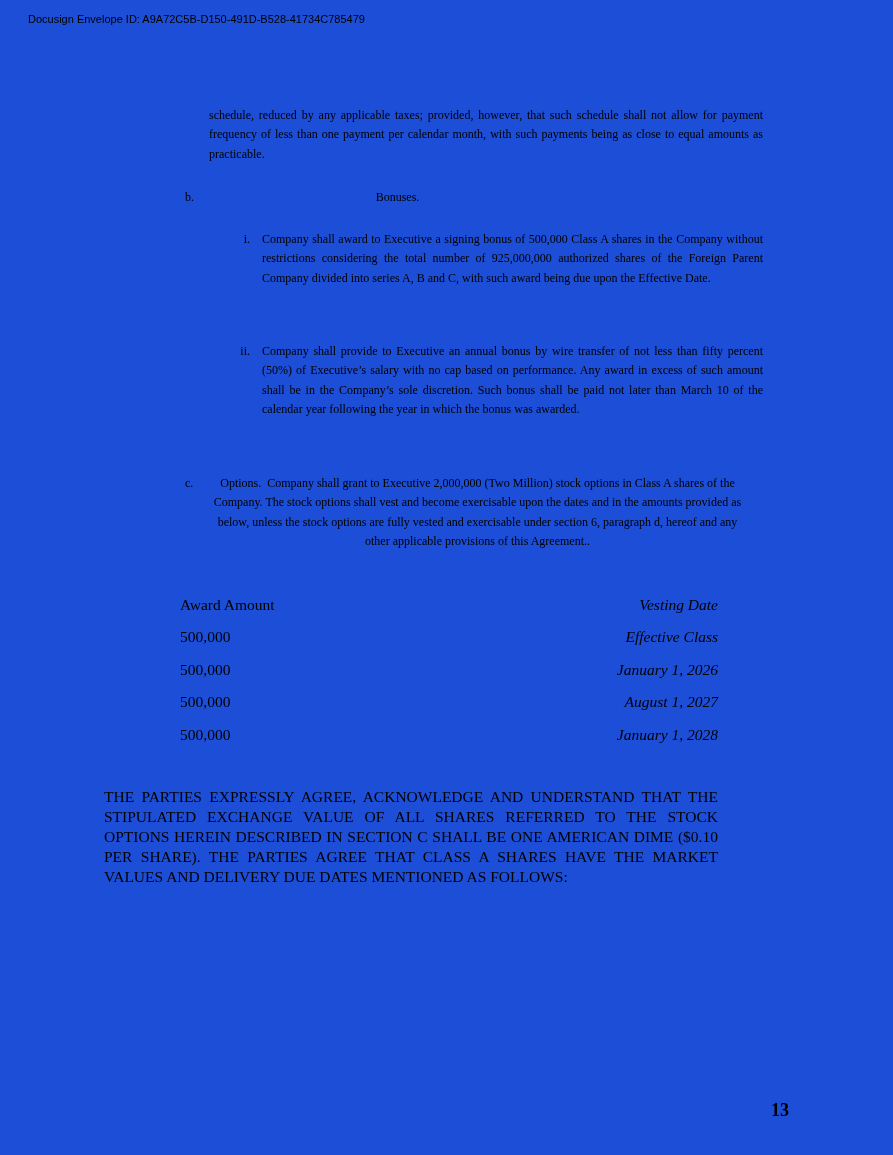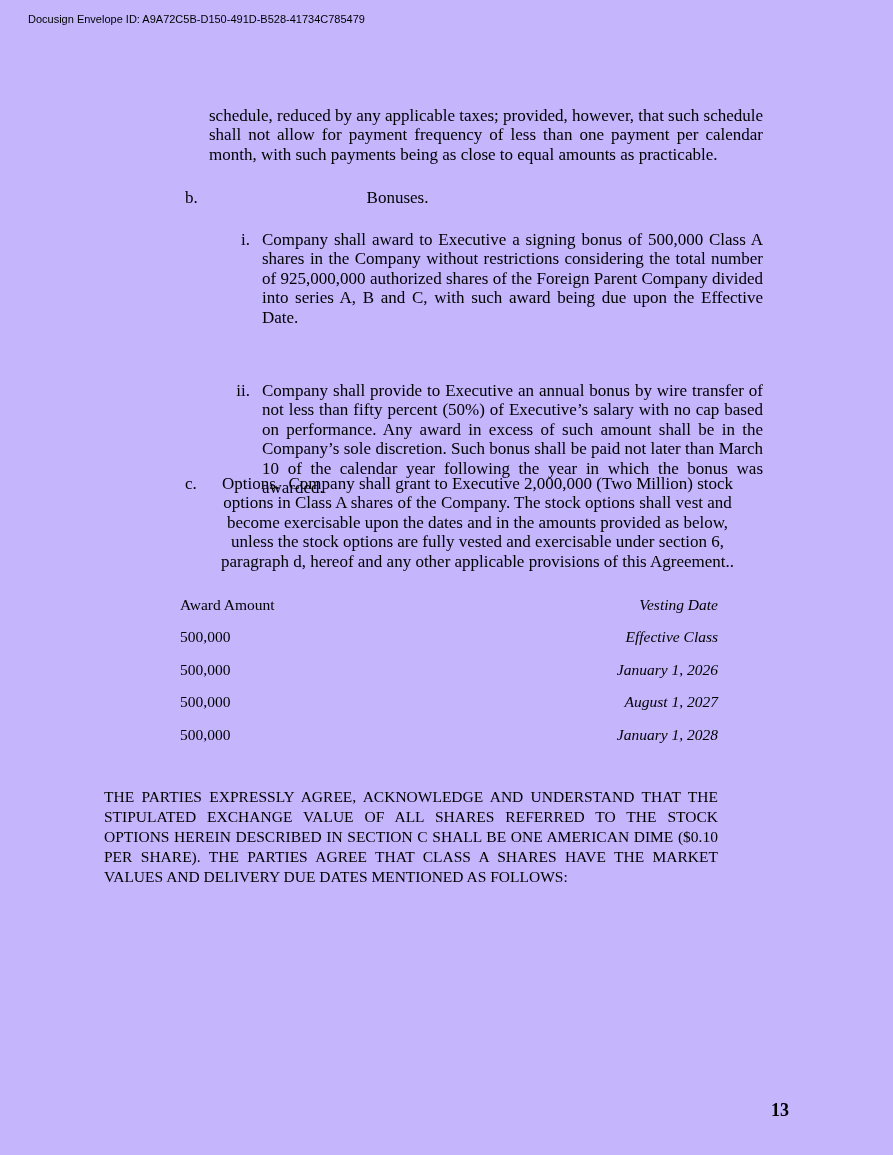--- a/index.html
+++ b/index.html
@@ -4,36 +4,36 @@
 <style>
   html, body {
     margin: 0;
     padding: 0;
     background: #ffffff;
   }
   .page {
     position: relative;
     width: 893px;
     height: 1155px;
-    background: #c4b5fd;
+    background: #1d4ed8;
     overflow: hidden;
     font-family: "Liberation Serif", serif;
     color: #000000;
   }
   .envelope-header {
     position: absolute;
     left: 28px;
     top: 13px;
     font-family: "Liberation Sans", sans-serif;
     font-size: 11px;
     color: #000000;
     white-space: nowrap;
   }
   .body-text {
-    font-size: 17px;
+    font-size: 12px;
     line-height: 19.4px;
   }
   .para-continuation {
     position: absolute;
     left: 209px;
     top: 106px;
     width: 554px;
     text-align: justify;
   }
   .list-item {
@@ -48,21 +48,20 @@
   .item-b .marker { flex: 0 0 14px; margin-right: 11px; }
   .item-i {
     left: 236px;
     top: 230px;
     width: 527px;
   }
   .item-ii {
     left: 236px;
     top: 342px;
     width: 527px;
-    margin-top: 39px;
   }
   .item-i .marker, .item-ii .marker {
     flex: 0 0 14px;
     margin-right: 12px;
     text-align: right;
   }
   .item-c {
     left: 185px;
     top: 474px;
     width: 560px;

